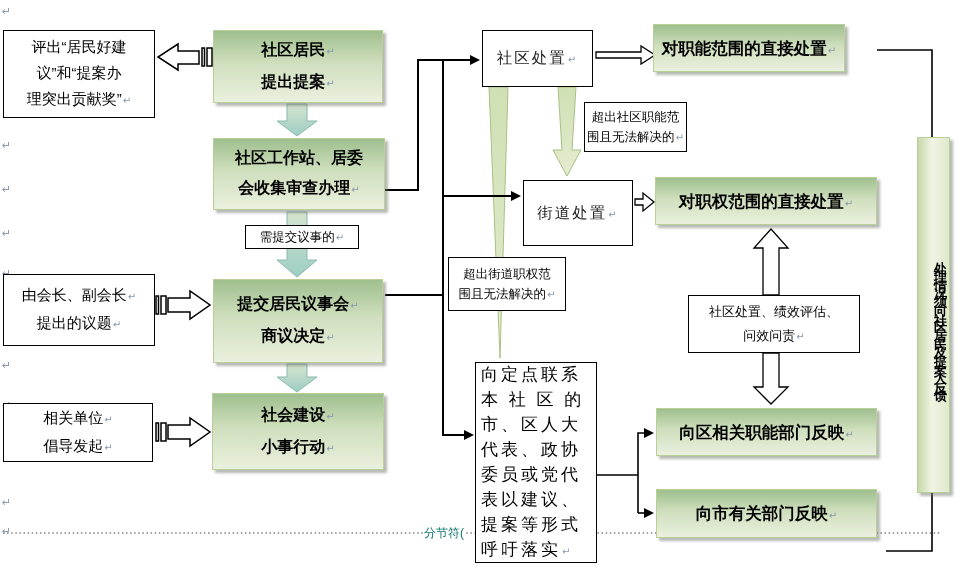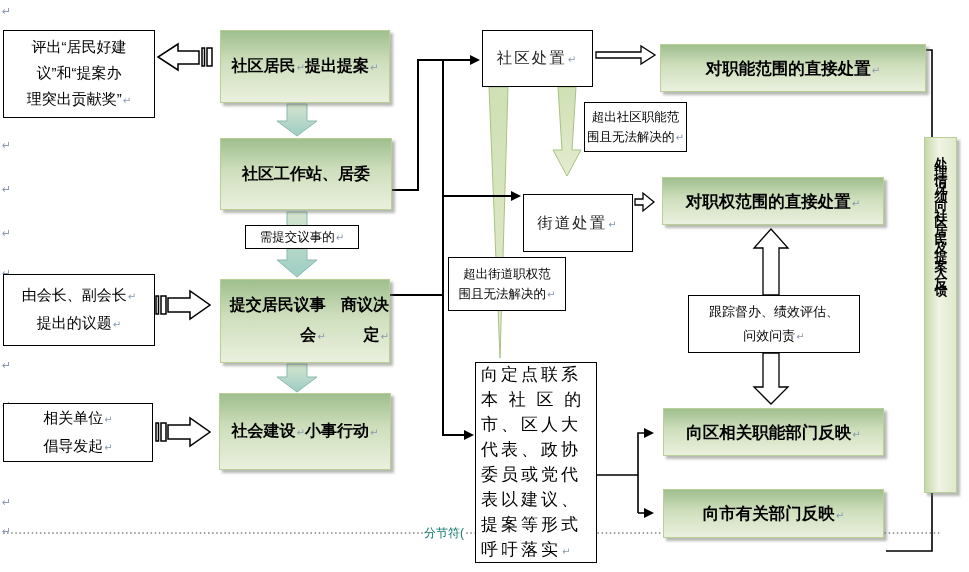--- a/index.html
+++ b/index.html
@@ -4,22 +4,22 @@
 <style>
   html,body{margin:0;padding:0;background:#fff;}
   #canvas{position:relative;width:969px;height:572px;background:#fff;overflow:hidden;
           font-family:"Liberation Sans","DejaVu Sans",sans-serif;color:#000;}
   svg.layer{position:absolute;left:0;top:0;z-index:1;}
   
   .gbox{position:absolute;z-index:2;box-sizing:border-box;
         background:linear-gradient(180deg,var(--box-green-top) 0%,#cfdfbd 45%,var(--box-green-bottom) 100%);
         border:1px solid var(--box-green-border);
         box-shadow:2.5px 2.5px 2.5px rgba(110,115,105,.5);
-        display:flex;flex-direction:row;justify-content:center;align-items:center;
-        text-align:right;font-weight:bold;margin-left:7px;}
+        display:flex;flex-direction:column;justify-content:center;align-items:center;
+        text-align:left;font-weight:bold;}
   .gbox .l{line-height:1.0;}
   
   .wbox{position:absolute;z-index:2;box-sizing:border-box;background:#fff;border:1.6px solid #000;
         display:flex;flex-direction:column;justify-content:center;align-items:center;text-align:center;}
   .pre{white-space:pre-line;}
   .pm{color:var(--pmark);font-size:10px;font-weight:normal;margin-left:1px;}
   .margin-pm{position:absolute;z-index:1;left:2px;color:var(--pmark);font-size:11px;line-height:11px;}
   .two .l{line-height:30px;font-size:16px;}
   .big-label{font-size:16.5px;line-height:1;}
   .small-label{font-size:12.5px;line-height:20px;font-weight:normal;}
@@ -131,41 +131,42 @@
     <div class="l"><span>倡导发起</span><span class="pm">↵</span></div>
   </div>
 
   <div class="gbox two" style="left:213px;top:30px;width:170px;height:73px">
     <div class="l"><span>社区居民</span><span class="pm">↵</span></div>
     <div class="l"><span>提出提案</span><span class="pm">↵</span></div>
   </div>
 
   <div class="gbox two" style="left:213px;top:138px;width:172px;height:72px">
     <div class="l"><span>社区工作站、居委</span></div>
+    <div class="l"><span>会收集审查办理</span><span class="pm">↵</span></div>
   </div>
 
   <div class="wbox small-label" style="left:245px;top:225px;width:114px;height:24px;border-width:1px;z-index:3">
     <div><span>需提交议事的</span><span class="pm">↵</span></div>
   </div>
 
   <div class="gbox two" style="left:213px;top:279px;width:170px;height:84px">
     <div class="l"><span>提交居民议事会</span><span class="pm">↵</span></div>
     <div class="l"><span>商议决定</span><span class="pm">↵</span></div>
   </div>
 
   <div class="gbox two" style="left:212px;top:393px;width:172px;height:77px">
     <div class="l"><span>社会建设</span><span class="pm">↵</span></div>
     <div class="l"><span>小事行动</span><span class="pm">↵</span></div>
   </div>
 
   <div class="wbox handle" style="left:482px;top:30px;width:111px;height:57px">
     <div><span>社区处置</span><span class="pm">↵</span></div>
   </div>
 
-  <div class="wbox handle" style="left:523px;top:194px;width:110px;height:58px">
+  <div class="wbox handle" style="left:523px;top:180px;width:110px;height:66px">
     <div><span>街道处置</span><span class="pm">↵</span></div>
   </div>
 
   <div class="wbox small-label" style="left:584px;top:102px;width:103px;height:50px;border-width:1px;z-index:3">
     <div><span class="pre">超出社区职能范
 围且无法解决的</span><span class="pm">↵</span></div>
   </div>
 
   <div class="wbox small-label" style="left:448px;top:257px;width:118px;height:54px;border-width:1px;z-index:3">
     <div><span class="pre">超出街道职权范
@@ -177,25 +178,25 @@
 本 社 区 的
 市、区人大
 代表、政协
 委员或党代
 表以建议、
 提案等形式
 呼吁落实</span><span class="pm">↵</span></div>
   </div>
 
   <div class="wbox" style="left:688px;top:295px;width:172px;height:58px;font-size:13px;line-height:24px;border-width:1px;z-index:3">
-    <div class="l"><span>跟踪督办、绩效评估、</span></div>
+    <div class="l"><span>社区处置、绩效评估、</span></div>
     <div class="l"><span>问效问责</span><span class="pm">↵</span></div>
   </div>
 
-  <div class="gbox big-label" style="left:653px;top:44px;width:266px;height:48px">
+  <div class="gbox big-label" style="left:653px;top:24px;width:192px;height:48px">
     <div><span>对职能范围的直接处置</span><span class="pm">↵</span></div>
   </div>
 
   <div class="gbox big-label" style="left:655px;top:177px;width:222px;height:48px">
     <div><span>对职权范围的直接处置</span><span class="pm">↵</span></div>
   </div>
 
   <div class="gbox big-label" style="left:656px;top:408px;width:221px;height:48px">
     <div><span>向区相关职能部门反映</span><span class="pm">↵</span></div>
   </div>

